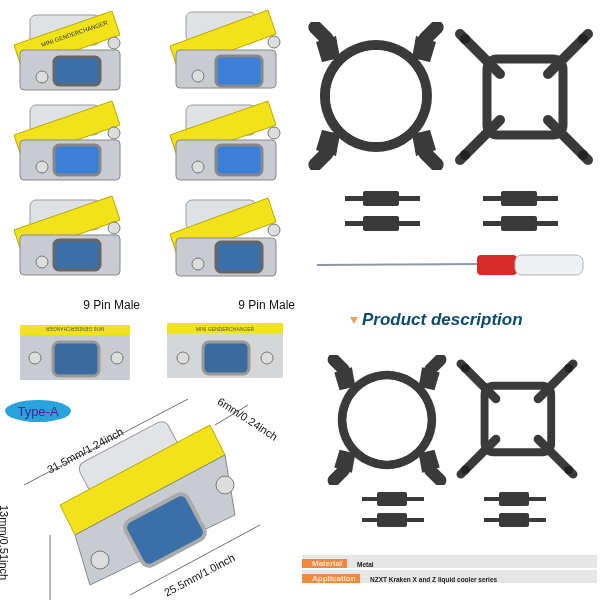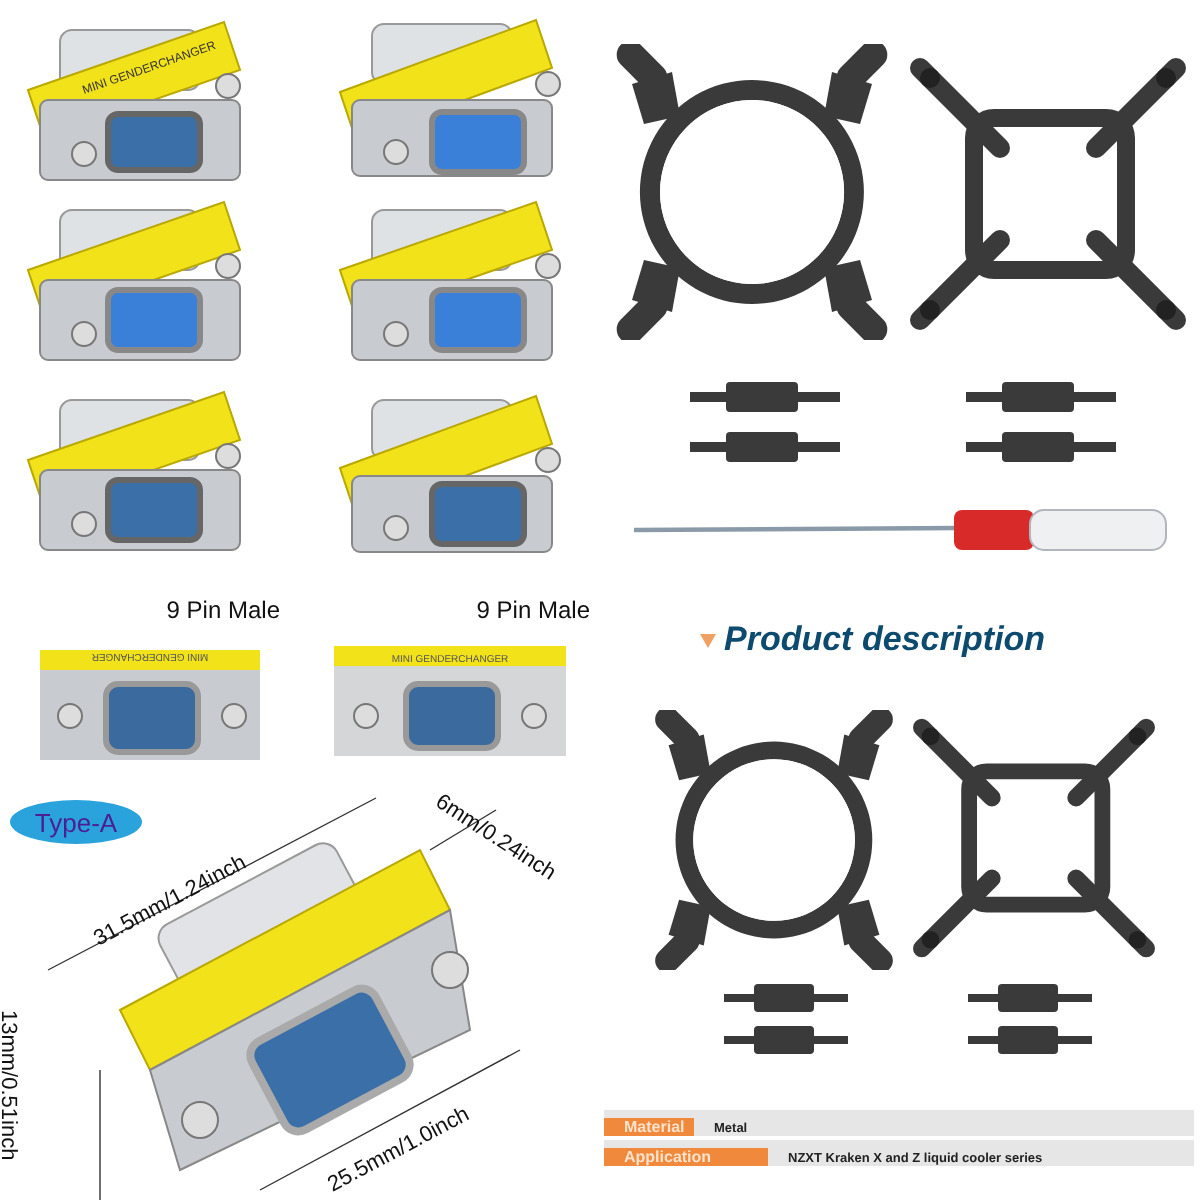--- a/index.html
+++ b/index.html
@@ -241,16 +241,16 @@
     </g>
   </svg>
 </div>
 
 <div class="spec">
   <div class="row">
     <div class="k" style="width:45px;">Material</div>
     <div class="v">Metal</div>
   </div>
   <div class="row">
-    <div class="k" style="width:82px;">Application</div>
+    <div class="k" style="width:58px;">Application</div>
     <div class="v">NZXT Kraken X and Z liquid cooler series</div>
   </div>
 </div>
 
 </body></html>

